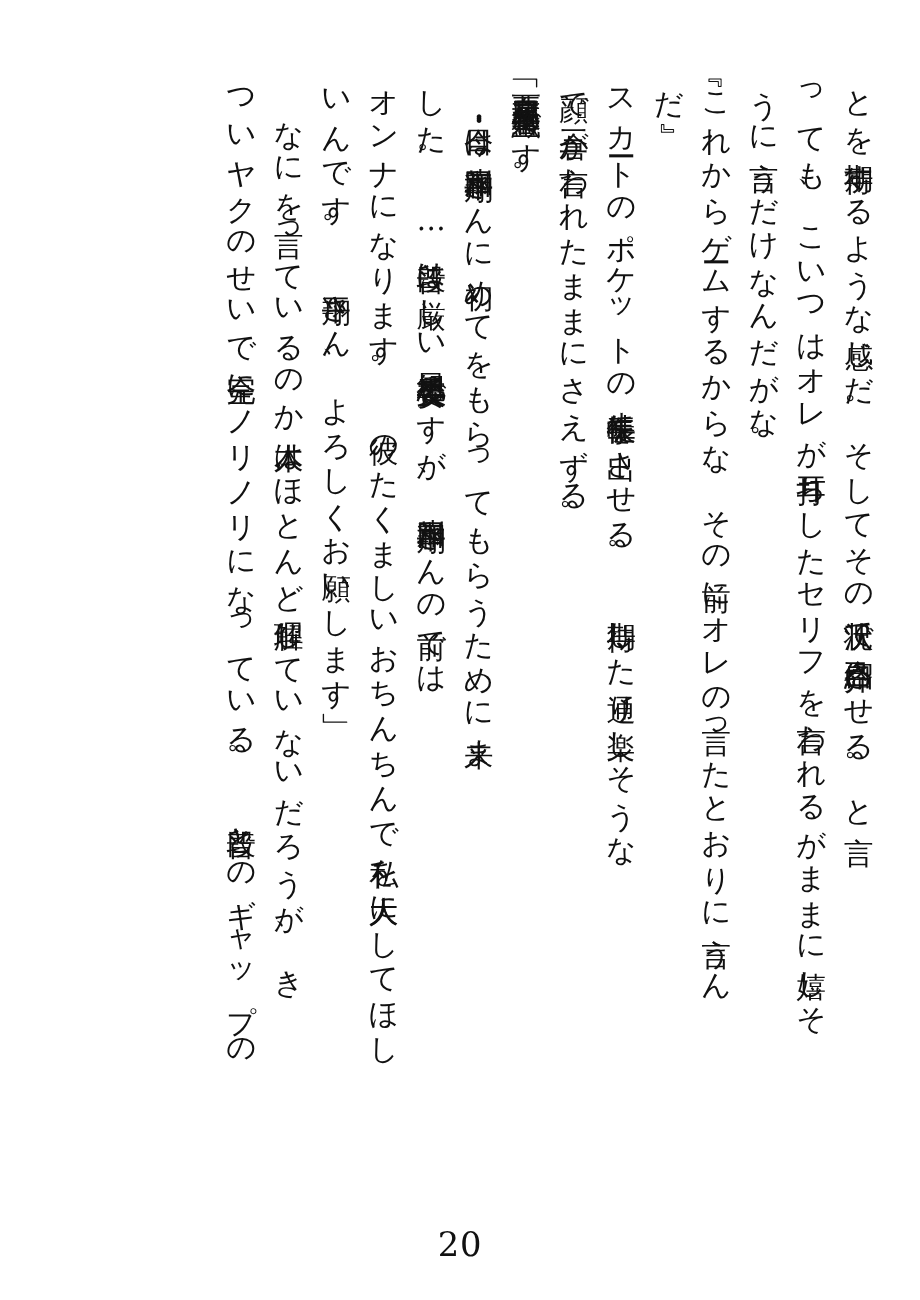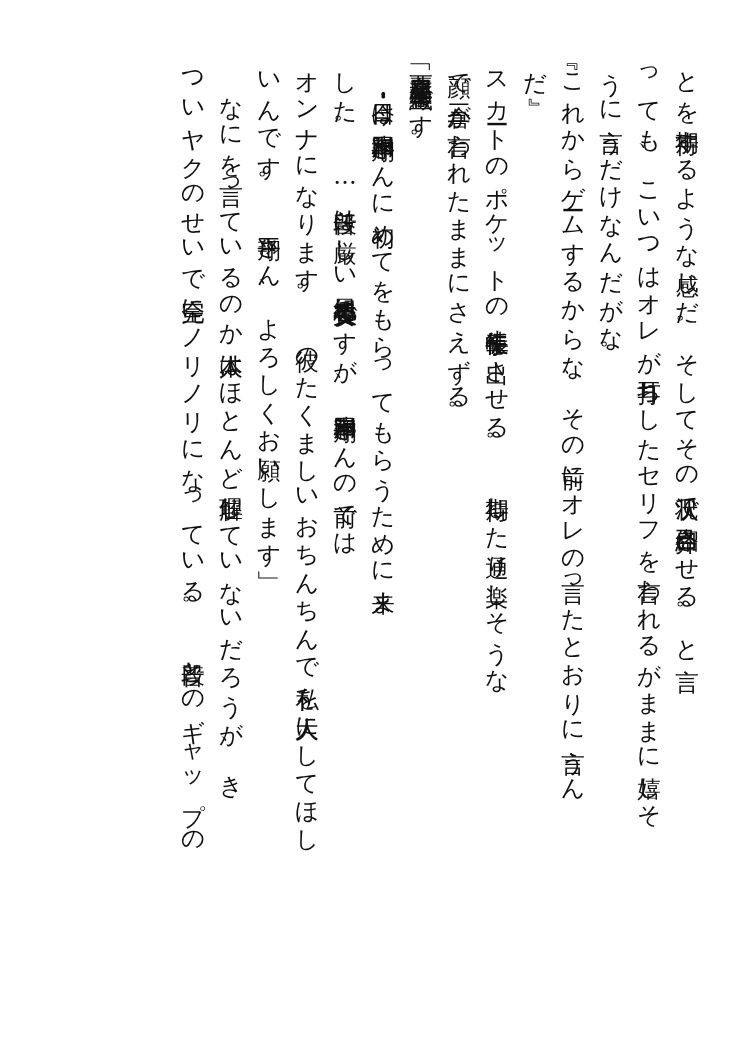--- a/index.html
+++ b/index.html
@@ -76,14 +76,15 @@
     <div class="tcol">顔で三倉が言われたままにさえずる。</div>
     <div class="tcol">「西夏高校三年三倉圭織です。</div>
     <div class="tcol">　・・・今日は岸和田翔平さんに初めてをもらってもらうために来ま</div>
     <div class="tcol">した。　…普段は厳しい風紀委委員長ですが、岸和田翔平さんの前では</div>
     <div class="tcol">オンナになります。　彼のたくましいおちんちんで私を大人にしてほし</div>
     <div class="tcol">いんです。　翔平さん、よろしくお願いします」</div>
     <div class="tcol">　なにを言っているのか本人はほとんど理解していないだろうが、き</div>
     <div class="tcol">ついヤクのせいで完全にノリノリになっている。　普段とのギャップの</div>
   </div>
 
+  <div id="page-number">20</div>
 
 </div>
 
 </body></html>

